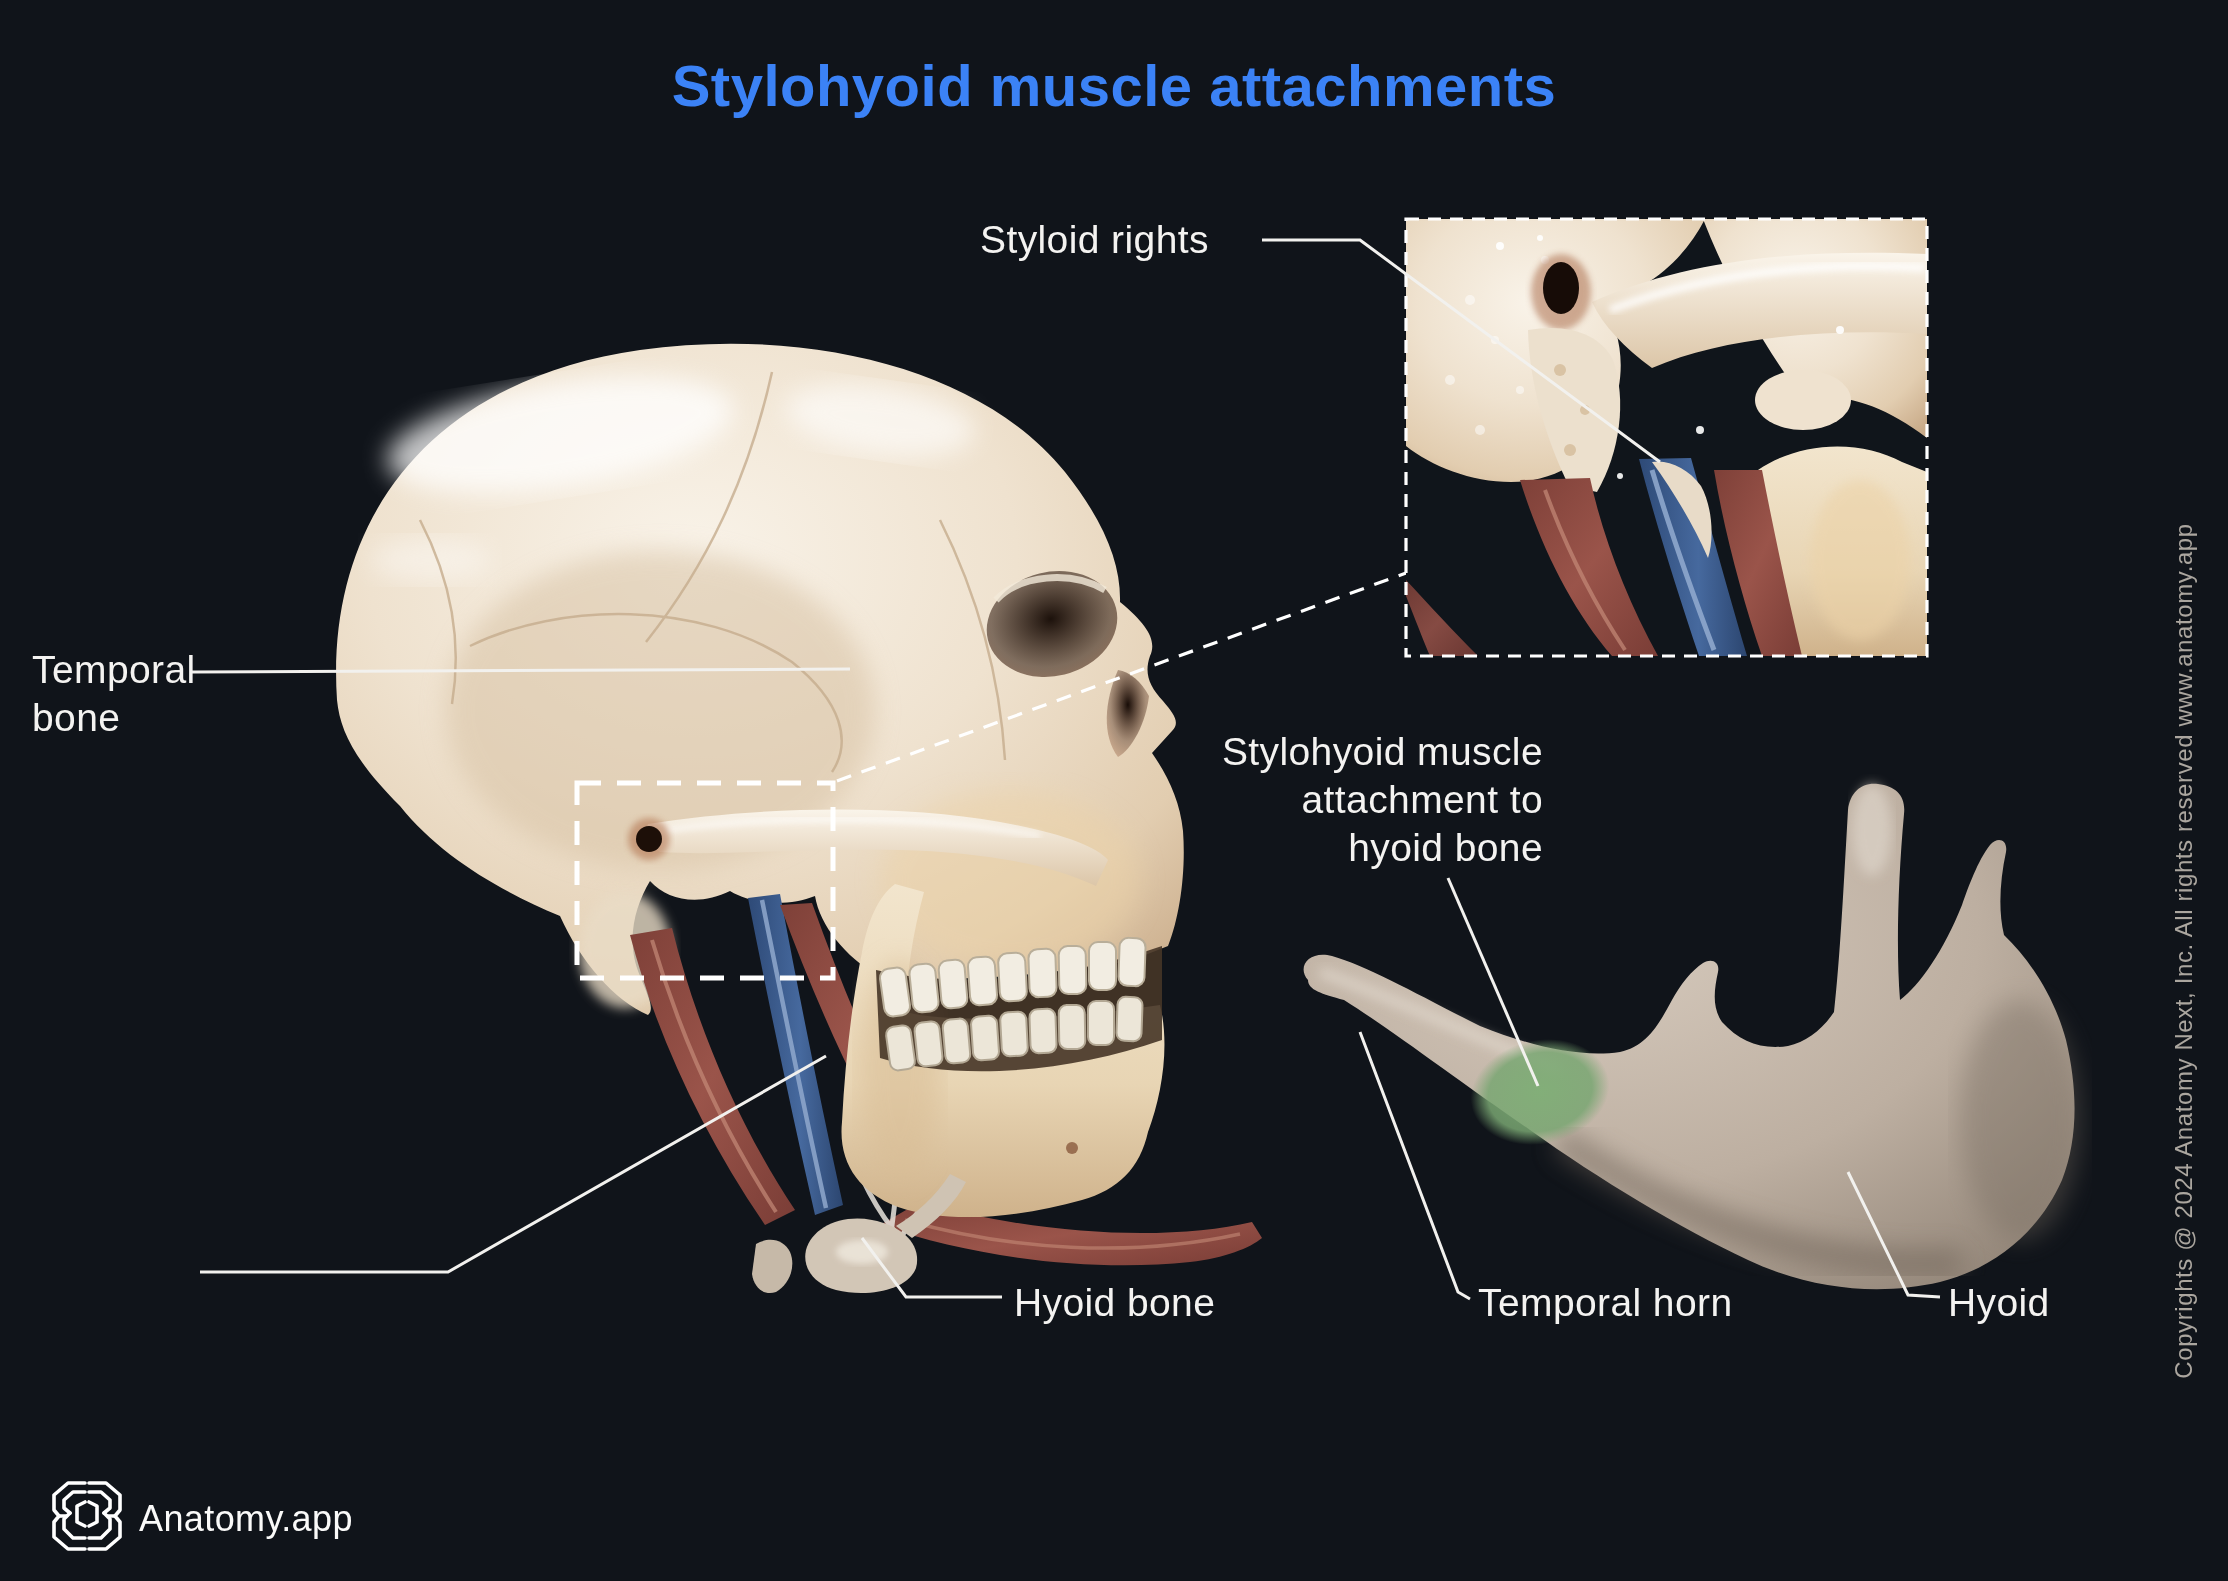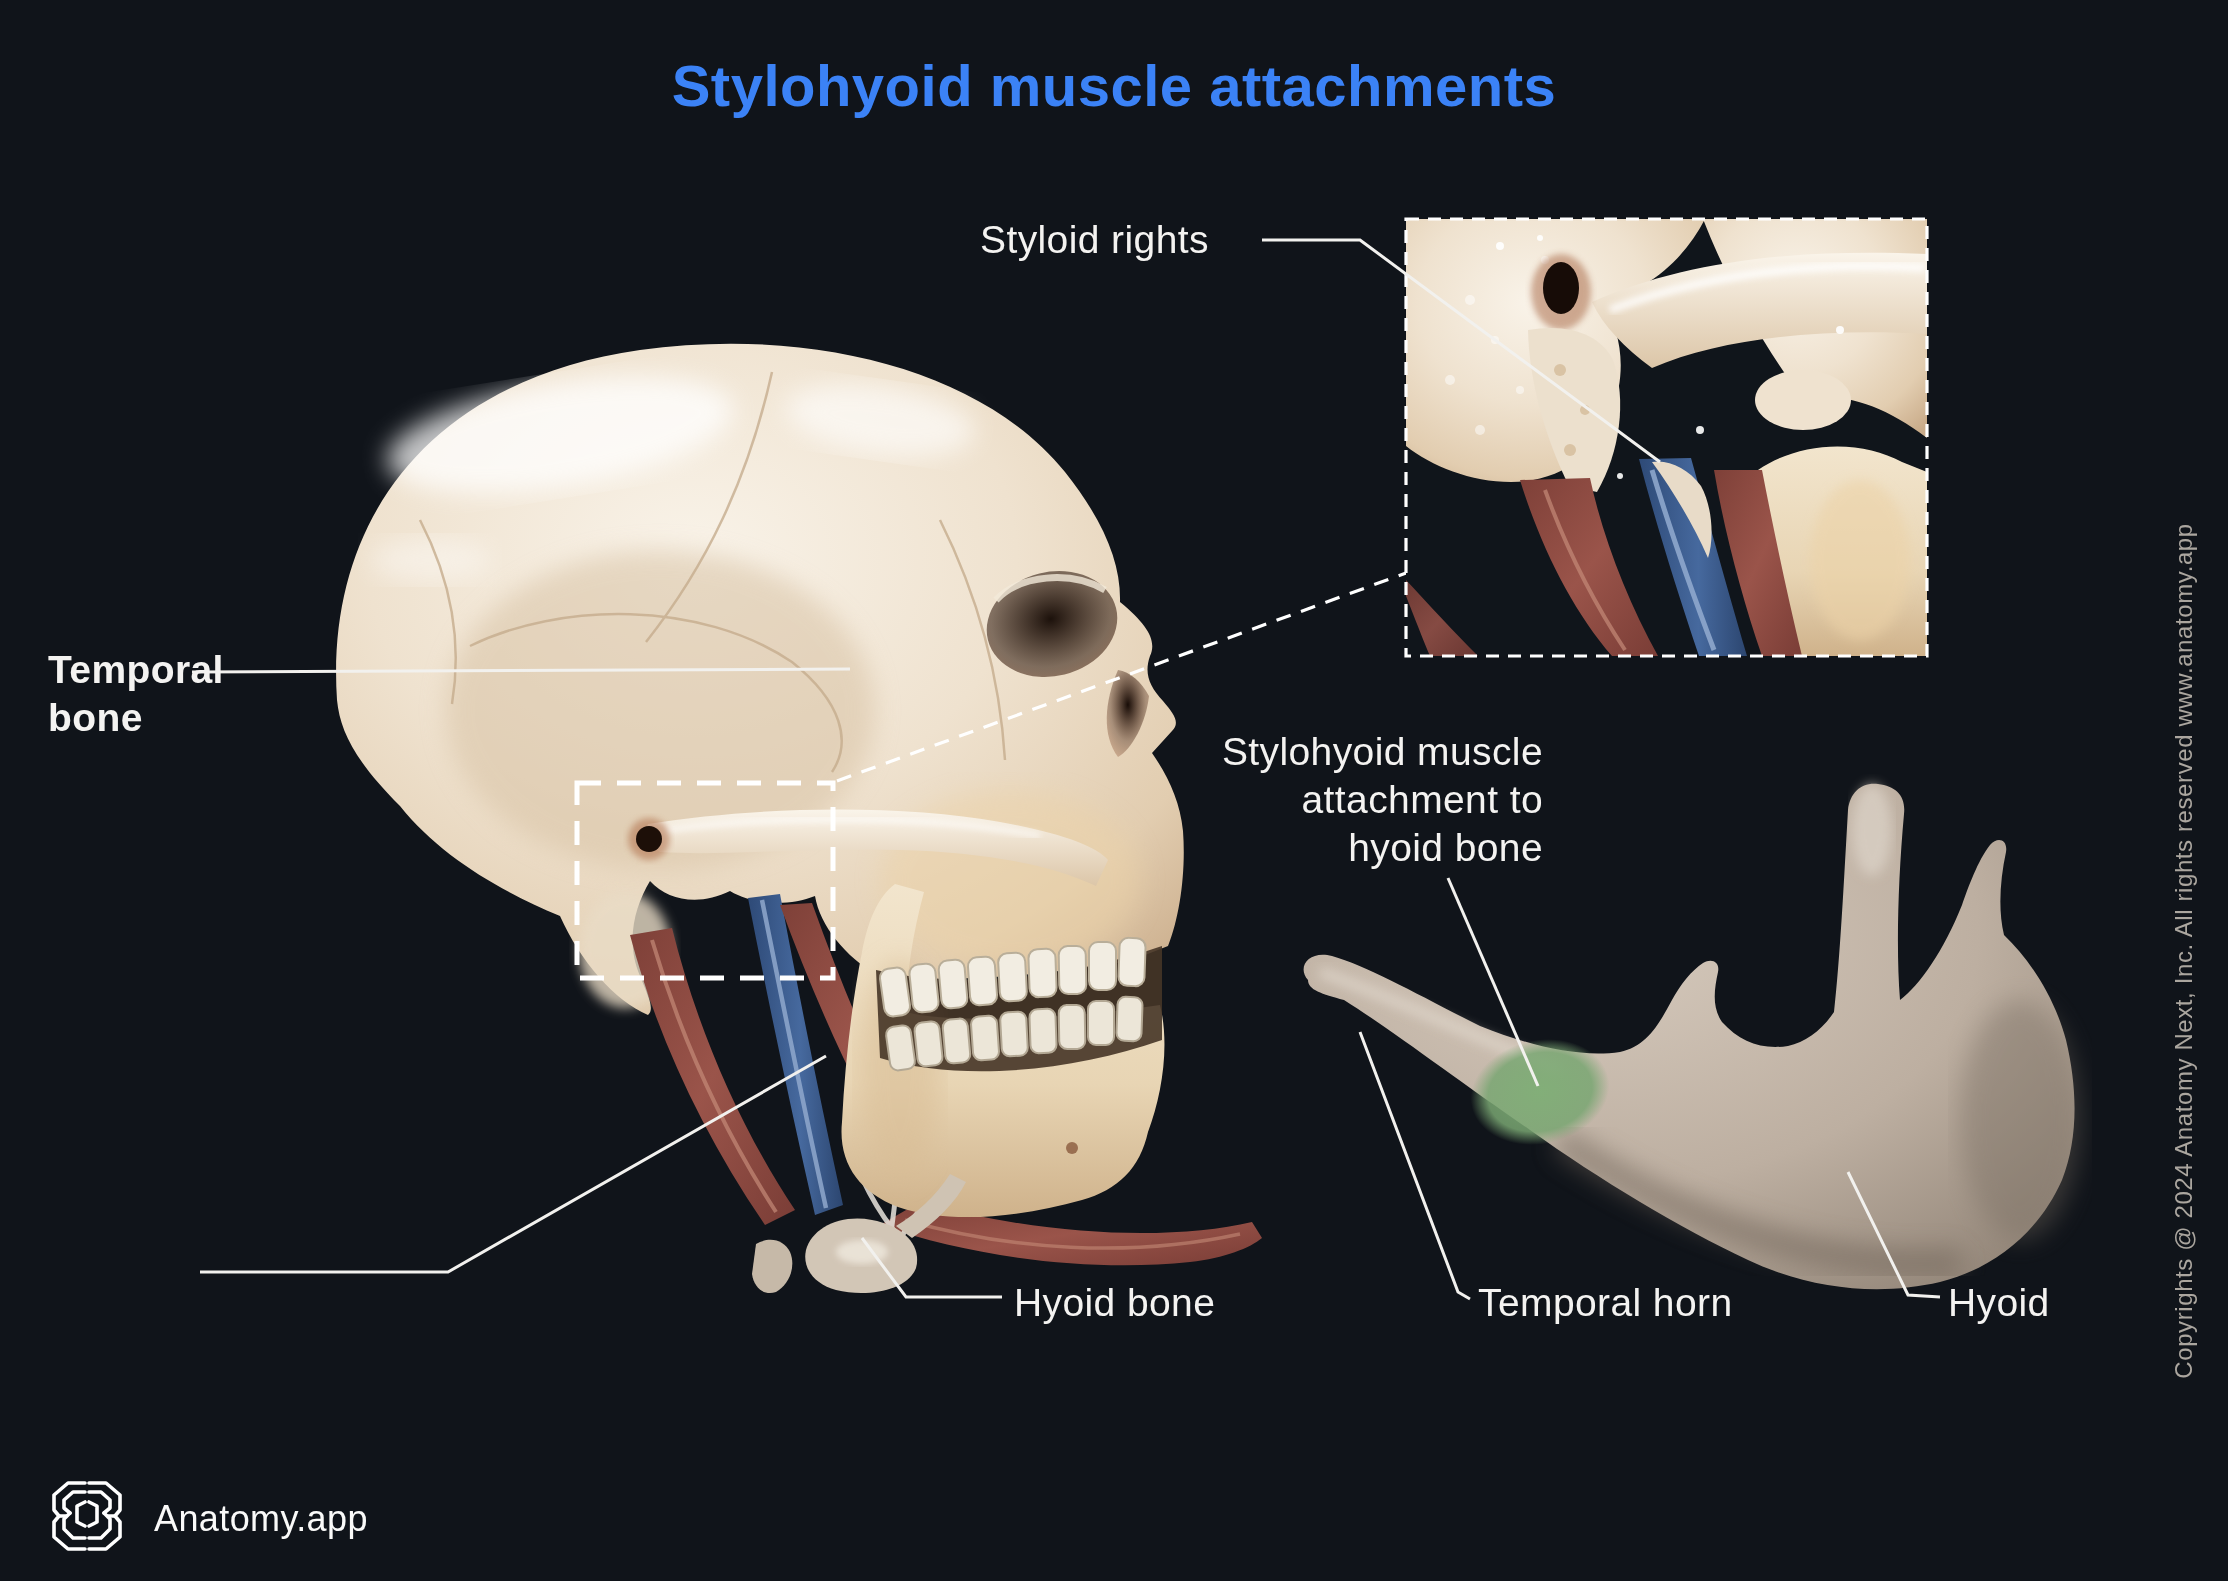--- a/index.html
+++ b/index.html
@@ -16,21 +16,21 @@
   #title{
     position:absolute;left:0;top:52px;width:2228px;text-align:center;
     color:#3b82f6;font-size:58px;font-weight:700;letter-spacing:.5px;
   }
   #watermark{
     position:absolute;left:1630px;top:936px;width:1110px;height:30px;
     transform:rotate(-90deg);transform-origin:center;
     color:#aba69f;font-size:24px;letter-spacing:.6px;text-align:center;
   }
   #brand{
-    position:absolute;left:46px;top:1476px;display:flex;align-items:center;gap:26px;
+    position:absolute;left:46px;top:1476px;display:flex;align-items:center;gap:11px;
   }
   #brand .brand-text{color:#fafaf9;font-size:36px;letter-spacing:.4px;}
   svg{position:absolute;left:0;top:0;}
 </style>
 </head>
 <body>
 
 <div id="canvas">
 
   <svg width="2228" height="1581" viewBox="0 0 2228 1581">
@@ -322,21 +322,21 @@
       <polyline points="862,1238 906,1297 1002,1297"></polyline>
       <polyline points="1448,878 1538,1086"></polyline>
       <polyline points="1360,1032 1458,1292 1470,1299"></polyline>
       <polyline points="1848,1172 1908,1295 1940,1297"></polyline>
     </g>
   </svg>
 
   <div id="title">Stylohyoid muscle attachments</div>
 
   <div class="label" style="left:980px;top:216px;">Styloid rights</div>
-  <div class="label" style="left:48px;top:646px;font-weight:bold;">Temporal
+  <div class="label" style="left:32px;top:646px;">Temporal
 bone</div>
   <div class="label" style="left:1014px;top:1279px;">Hyoid bone</div>
   <div class="label right" style="left:1143px;top:728px;width:400px;">Stylohyoid muscle
 attachment to
 hyoid bone</div>
   <div class="label" style="left:1478px;top:1279px;">Temporal horn</div>
   <div class="label" style="left:1948px;top:1279px;">Hyoid</div>
 
   <div id="watermark">Copyrights @ 2024 Anatomy Next, Inc. All rights reserved www.anatomy.app</div>
 

